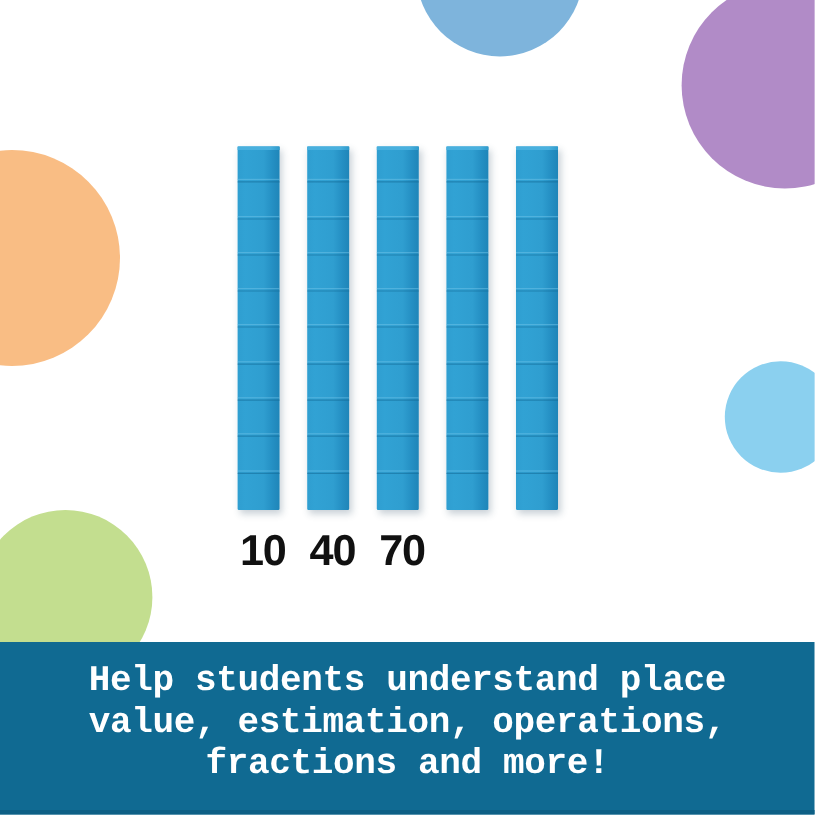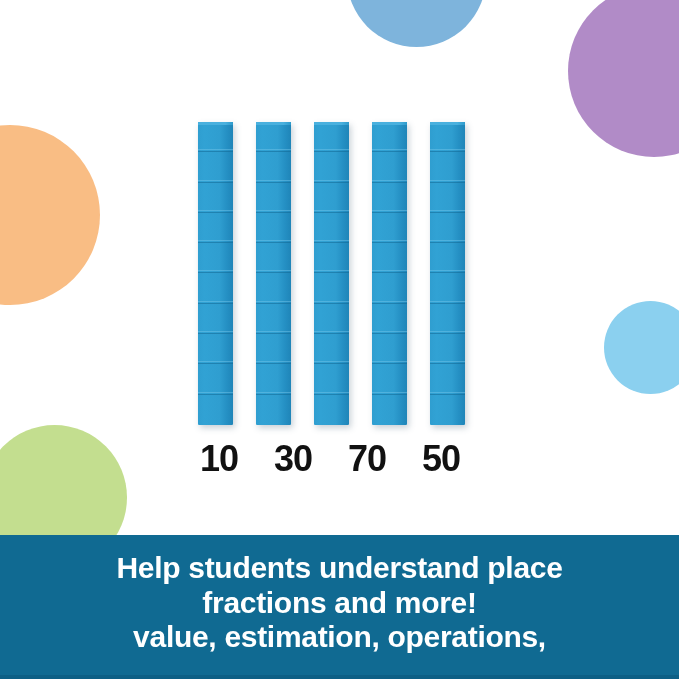--- a/index.html
+++ b/index.html
@@ -85,21 +85,20 @@
   .seg:last-child::after { display: none; }
 
   
   #labels-row {
     position: absolute;
     left: 190px;
     top: 437px;
     width: 310px;
     height: 44px;
     display: flex;
-    gap: 16px;
   }
   .rod-label {
     width: 58px;
     text-align: center;
     font-family: "Liberation Sans Narrow", "Liberation Sans", sans-serif;
     font-size: 36px;
     font-weight: bold;
     color: #111111;
     line-height: 44px;
     letter-spacing: -1px;
@@ -115,21 +114,21 @@
     background: #106a92;
     display: flex;
     align-items: center;
     justify-content: center;
     box-sizing: border-box;
     padding-bottom: 4px;
     border-bottom: 4px solid #0d5f85;
   }
   #banner-text {
     color: #ffffff;
-    font-family: Liberation Sans, sans-serif;
+    font-family: Liberation Mono, monospace;
     font-size: 30px;
     font-weight: bold;
     line-height: 1.16;
     text-align: center;
     letter-spacing: -0.3px;
     width: 560px;
   }
   #banner-text .line { display: block; white-space: nowrap; }
 </style>
 </head>
@@ -216,26 +215,25 @@
         <div class="seg" style="top:181.8px"></div>
         <div class="seg" style="top:212.1px"></div>
         <div class="seg" style="top:242.4px"></div>
         <div class="seg" style="top:272.7px"></div>
       </div>
     </div>
   </div>
 
   <div id="labels-row">
     <div class="rod-label">10</div>
-    <div class="rod-label">30</div>
+    <div class="rod-label">40</div>
     <div class="rod-label">70</div>
-    <div class="rod-label">50</div>
   </div>
 
   <div id="bottom-banner">
     <div id="banner-text">
       <span class="line">Help students understand place</span>
+      <span class="line">value, estimation, operations,</span>
       <span class="line">fractions and more!</span>
-      <span class="line">value, estimation, operations,</span>
     </div>
   </div>
 
 </div>
 
 </body></html>

